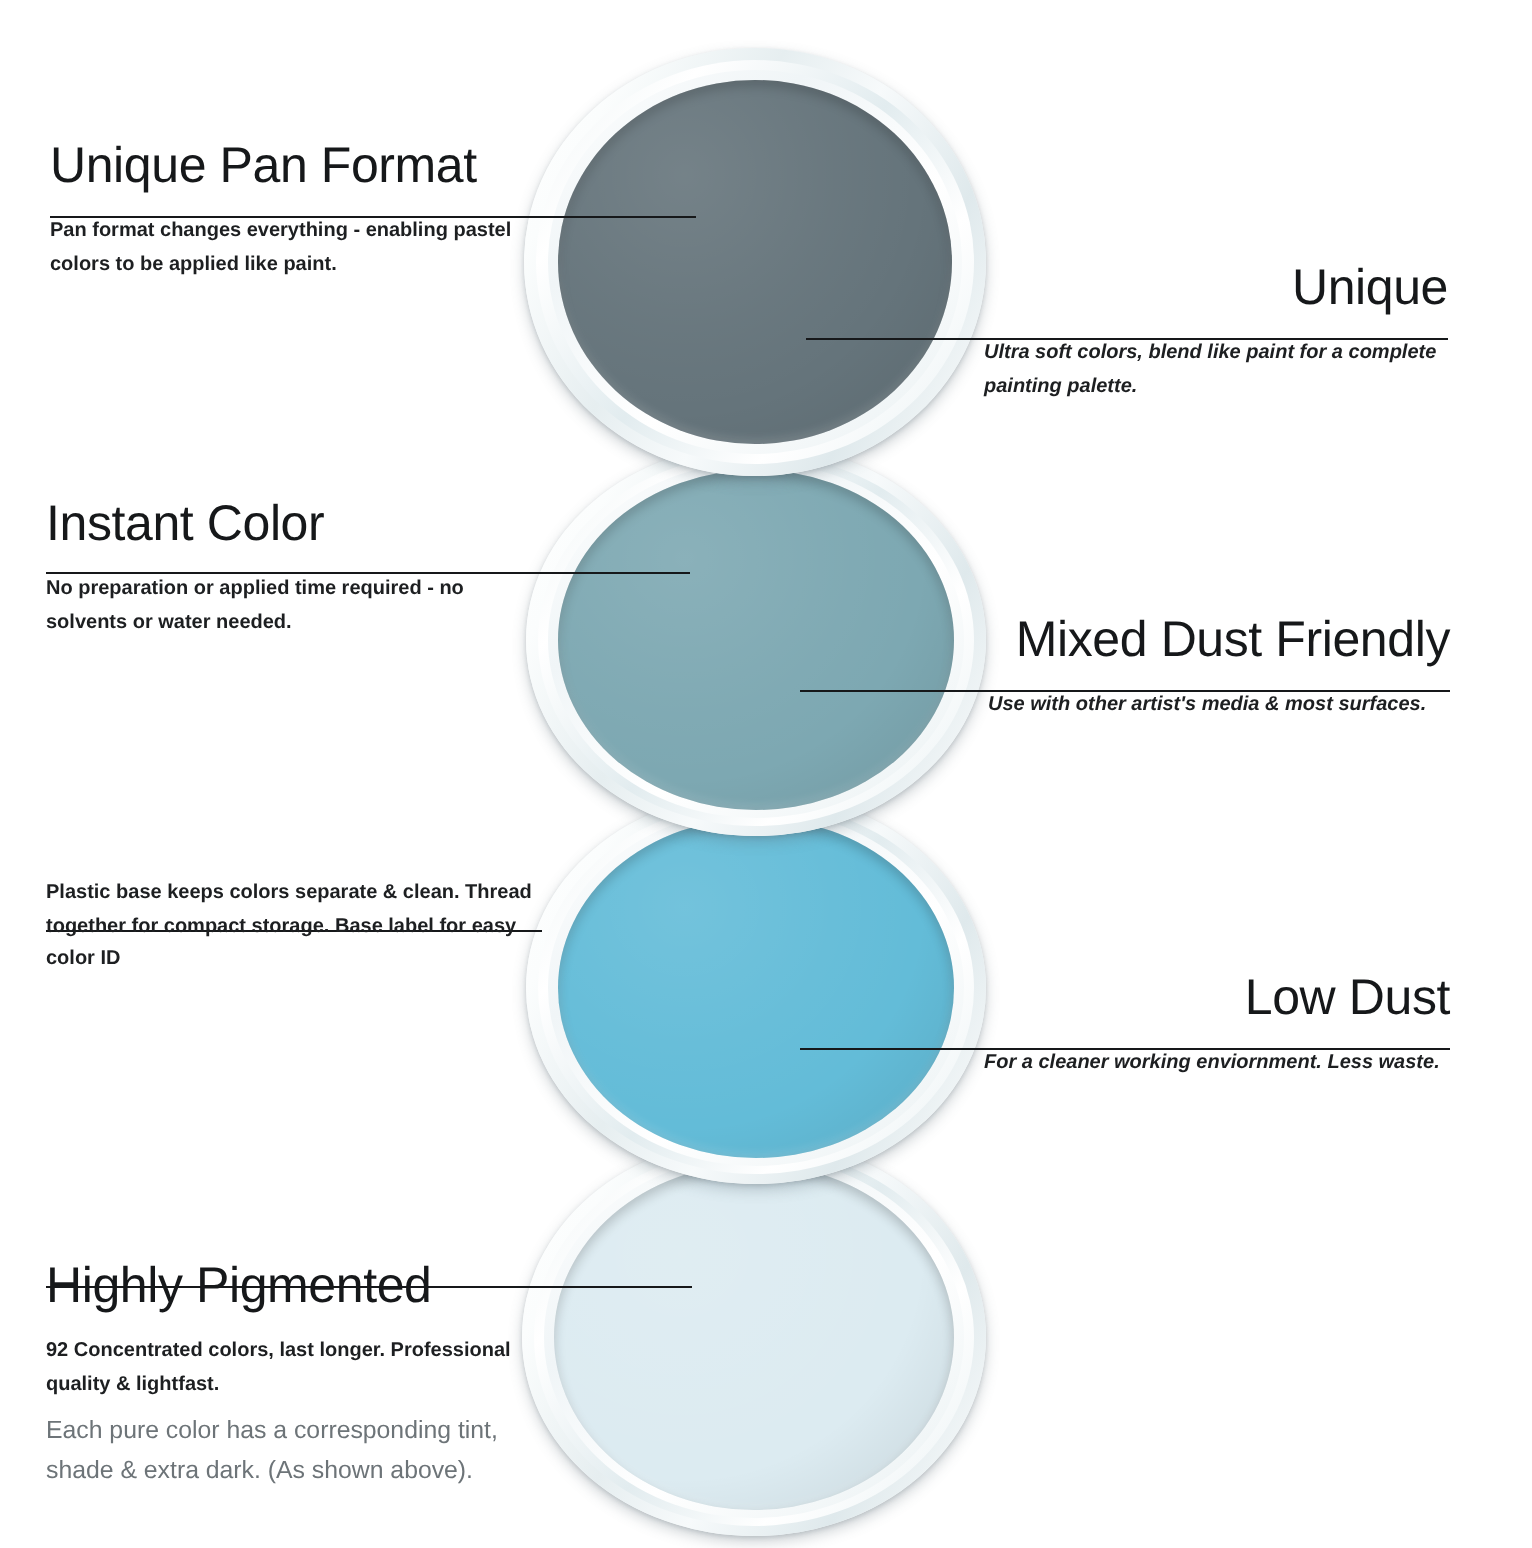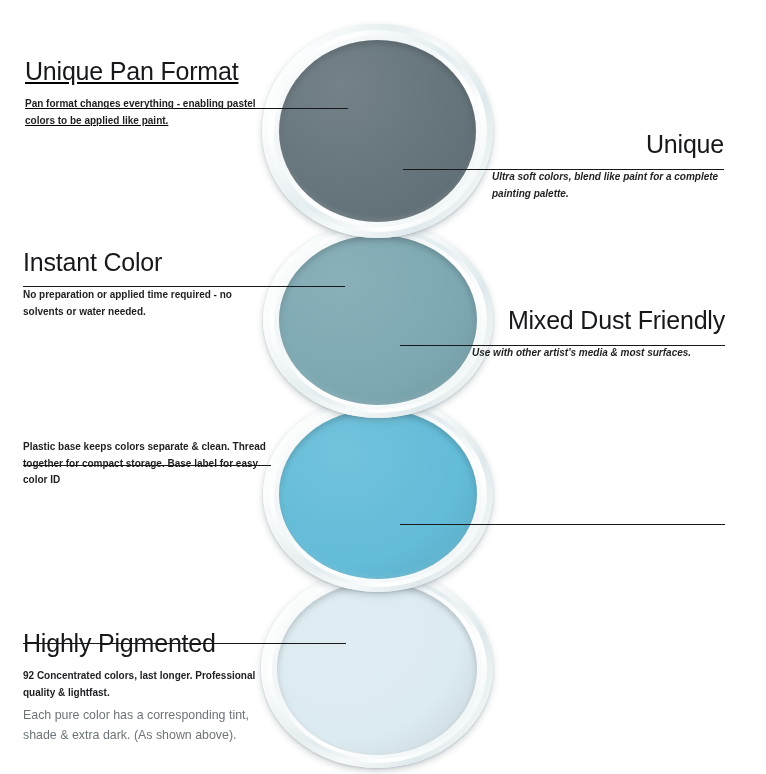--- a/index.html
+++ b/index.html
@@ -184,44 +184,48 @@
   <div class="leader" style="left:403px; top:169px; width:321px;"></div>
 
   <div class="leader" style="left:23px; top:286px; width:322px;"></div>
   <div class="leader" style="left:400px; top:345px; width:325px;"></div>
 
   <div class="leader" style="left:23px; top:465px; width:248px;"></div>
   <div class="leader" style="left:400px; top:524px; width:325px;"></div>
 
   <div class="leader" style="left:23px; top:643px; width:323px;"></div>
 
-  <div class="callout left" style="left:25px; top:58px; width:250px;text-decoration:underline;">
+  <div class="callout left" style="left:25px; top:70px; width:250px;">
     <h2>Unique Pan Format</h2>
     <p>Pan format changes everything - enabling pastel colors to be applied like paint.</p>
   </div>
 
   <div class="callout right" style="left:474px; top:131px; width:250px;">
     <h2>Unique</h2>
     <p style="margin-left:18px;">Ultra soft colors, blend like paint for a complete painting palette.</p>
   </div>
 
   <div class="callout left" style="left:23px; top:249px; width:250px;">
     <h2>Instant Color</h2>
     <p style="width:215px;">No preparation or applied time required - no solvents or water needed.</p>
   </div>
 
   <div class="callout right" style="left:455px; top:307px; width:270px;">
     <h2>Mixed Dust Friendly</h2>
-    <p style="margin-left:17px;">Use with other artist's media &amp; most surfaces.</p>
+    <p style="margin-left:39px;">Use with other artist's media &amp; most surfaces.</p>
   </div>
 
   <div class="callout left" style="left:23px; top:428px; width:252px;">
     <p style="width:244px;">Plastic base keeps colors separate &amp; clean. Thread together for compact storage. Base label for easy color ID</p>
   </div>
 
+  <div class="callout right" style="left:474px; top:486px; width:251px;">
+    <h2>Low Dust</h2>
+    <p style="margin-left:18px;">For a cleaner working enviornment. Less waste.</p>
+  </div>
 
   <div class="callout left" style="left:23px; top:630px; width:255px;">
     <h2>Highly Pigmented</h2>
     <p style="width:240px;">92 Concentrated colors, last longer. Professional quality &amp; lightfast.</p>
     <p class="light" style="width:236px;">Each pure color has a corresponding tint, shade &amp; extra dark. (As shown above).</p>
   </div>
 
 </div>
 
 </body></html>

